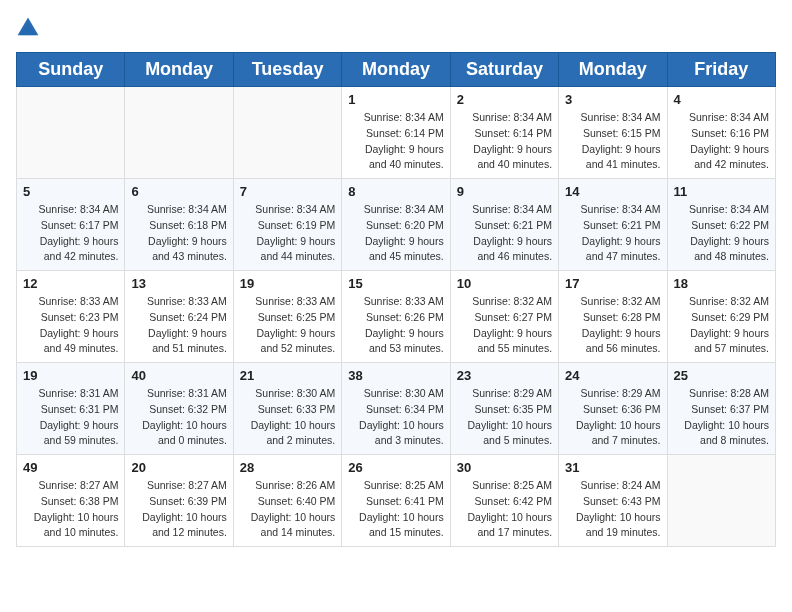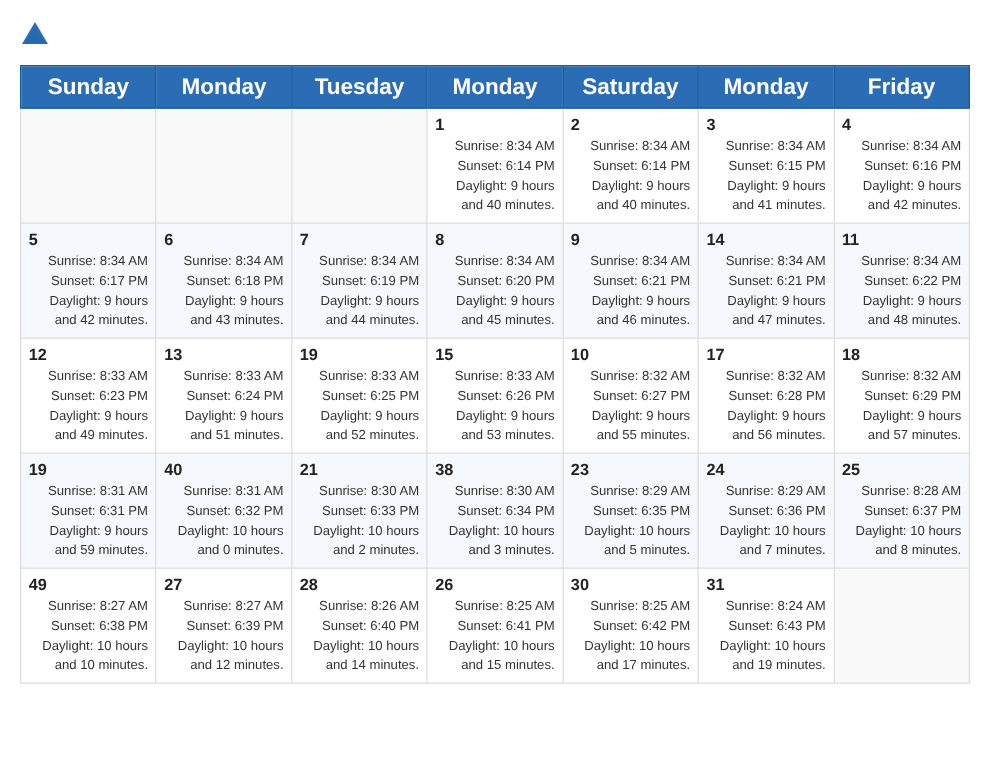--- a/index.html
+++ b/index.html
@@ -236,21 +236,21 @@
           <div class="day-number">25</div>
           <div class="day-info">Sunrise: 8:28 AM<br>Sunset: 6:37 PM<br>Daylight: 10 hours<br>and 8 minutes.</div>
         </td>
       </tr>
       <tr>
         <td>
           <div class="day-number">49</div>
           <div class="day-info">Sunrise: 8:27 AM<br>Sunset: 6:38 PM<br>Daylight: 10 hours<br>and 10 minutes.</div>
         </td>
         <td>
-          <div class="day-number">27</div>
+          <div class="day-number">20</div>
           <div class="day-info">Sunrise: 8:27 AM<br>Sunset: 6:39 PM<br>Daylight: 10 hours<br>and 12 minutes.</div>
         </td>
         <td>
           <div class="day-number">28</div>
           <div class="day-info">Sunrise: 8:26 AM<br>Sunset: 6:40 PM<br>Daylight: 10 hours<br>and 14 minutes.</div>
         </td>
         <td>
           <div class="day-number">26</div>
           <div class="day-info">Sunrise: 8:25 AM<br>Sunset: 6:41 PM<br>Daylight: 10 hours<br>and 15 minutes.</div>
         </td>

